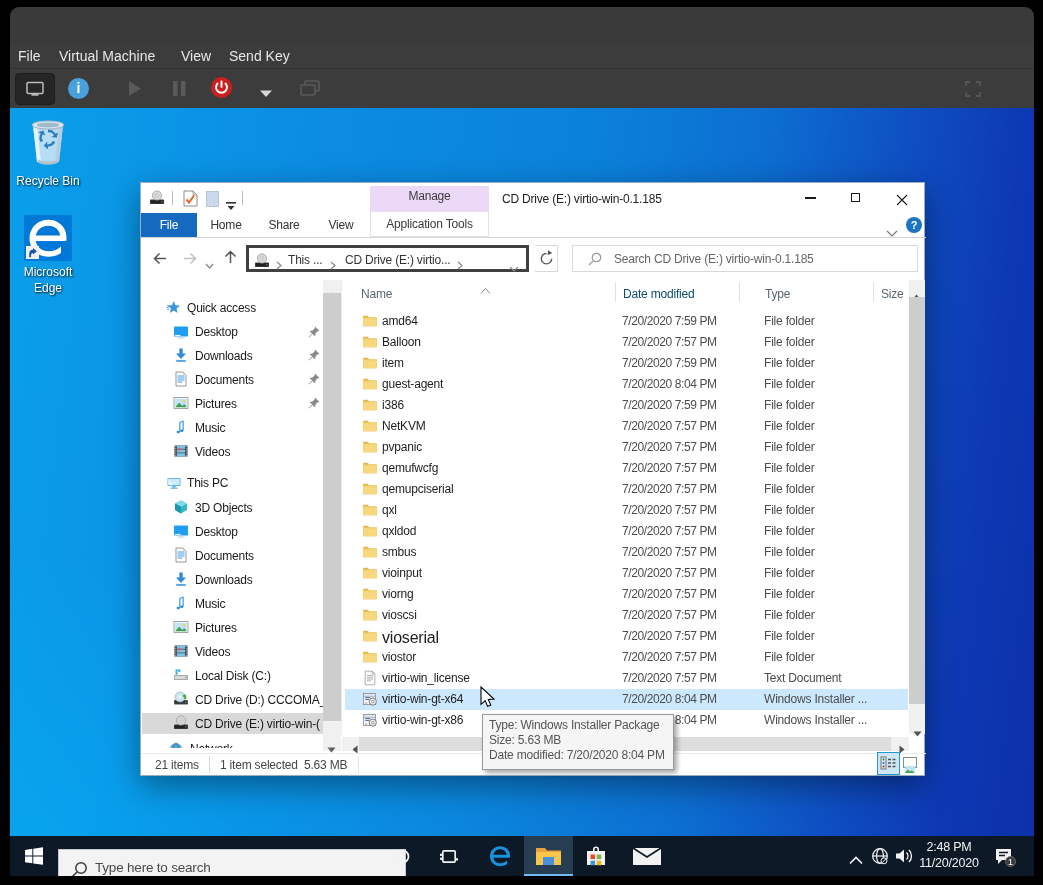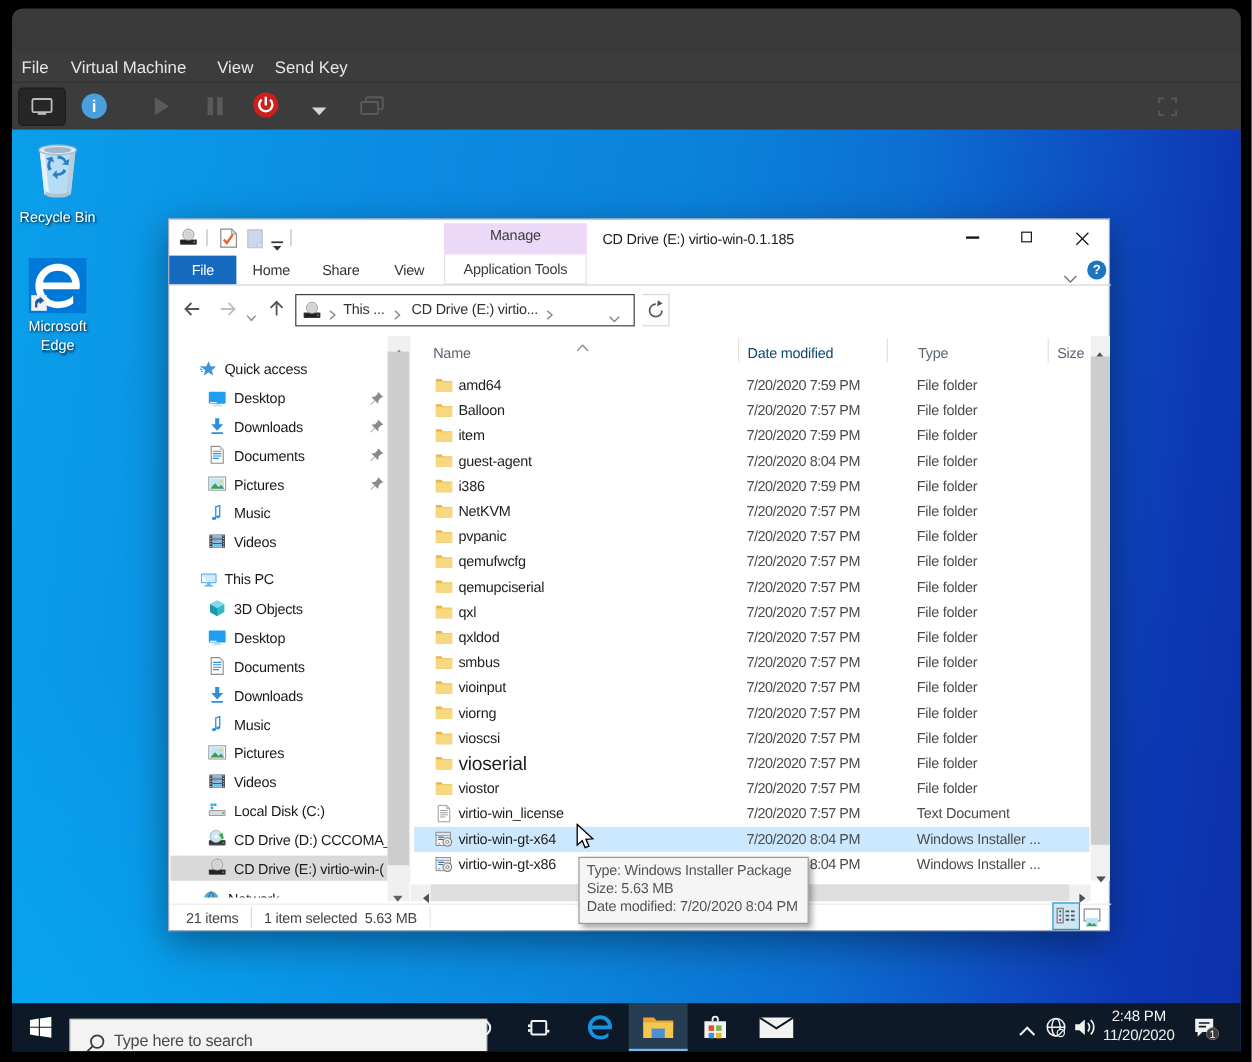--- a/index.html
+++ b/index.html
@@ -131,21 +131,21 @@
             </svg></div>
       <div class="abs" style="left:42px;top:68px;"><svg width="14" height="13" viewBox="0 0 14 13">
               <path d="M1 6.5 H12 M7.5 1.5 L12.5 6.5 L7.5 11.5" fill="none" stroke="#c0c0c0" stroke-width="1.5"></path>
             </svg></div>
       <div class="abs" style="left:64px;top:72px;"><svg width="9" height="6" viewBox="0 0 9 6">
               <path d="M1 1 L4.5 5 L8 1" fill="none" stroke="#888" stroke-width="1.2"></path>
             </svg></div>
       <div class="abs" style="left:83px;top:67px;"><svg width="13" height="14" viewBox="0 0 13 14">
               <path d="M6.5 13 V2 M1.5 6.5 L6.5 1.5 L11.5 6.5" fill="none" stroke="#555" stroke-width="1.5"></path>
             </svg></div>
-      <div class="abs" style="left:105px;top:62px;width:283px;height:27px;border:1px solid #404040;background:#fff;">
+      <div class="abs" style="left:105px;top:62px;width:283px;height:27px;border:3px solid #404040;background:#fff;">
         <div class="abs" style="left:5px;top:5px;"><svg width="16" height="16" viewBox="0 0 16 16">
                 <rect x="1" y="9.5" width="14" height="4.5" rx="0.8" fill="#3c3c3c"></rect>
                 <rect x="1.8" y="10.3" width="12.4" height="2.9" fill="#222"></rect>
                 <circle cx="12.8" cy="11.8" r="0.7" fill="#4caf50"></circle>
                 <circle cx="8" cy="5.5" r="4.6" fill="#dcdcdc" stroke="#9a9a9a" stroke-width="0.8"></circle>
                 <circle cx="8" cy="5.5" r="2" fill="#f4f4f4" stroke="#aaa" stroke-width="0.6"></circle>
                 <circle cx="8" cy="5.5" r="0.9" fill="#bbb"></circle>
               </svg></div>
         <div class="abs" style="left:27px;top:8px;"><svg width="6" height="9" viewBox="0 0 6 9">
                 <path d="M1 1 L5 4.5 L1 8" fill="none" stroke="#888" stroke-width="1.2"></path>
@@ -160,20 +160,27 @@
               </svg></div>
         <div class="abs" style="left:260px;top:10px;"><svg width="10" height="6" viewBox="0 0 10 6">
                 <path d="M1 1 L5 5 L9 1" fill="none" stroke="#888" stroke-width="1.2"></path>
               </svg></div>
       </div>
       <div class="abs" style="left:394px;top:62px;width:23px;height:27px;border:1px solid #d9d9d9;border-left:none;">
         <svg width="23" height="25" viewBox="0 0 23 25">
               <path d="M11.5 7.5 a 5.2 5.2 0 1 0 5.2 5.2" fill="none" stroke="#555" stroke-width="1.4"></path>
               <path d="M13.2 4.2 l4 2.8 -4.6 2.2z" fill="#555"></path>
             </svg>
+      </div>
+      <div class="abs" style="left:431px;top:62px;width:346px;height:27px;border:1px solid #d9d9d9;background:#fff;">
+        <div class="abs" style="left:15px;top:6px;"><svg width="14" height="14" viewBox="0 0 14 14">
+                <circle cx="8.5" cy="5.5" r="4.2" fill="none" stroke="#999" stroke-width="1.2"></circle>
+                <path d="M5.2 8.8 L1 13" stroke="#999" stroke-width="1.2"></path>
+              </svg></div>
+        <div class="abs" style="left:41px;top:6px;font-size:12px;letter-spacing:-0.2px;color:#666;white-space:nowrap;">Search CD Drive (E:) virtio-win-0.1.185</div>
       </div>
 
       <div style="position:absolute;left:25px;top:116.5px;width:16px;height:16px;"><svg width="15" height="15" viewBox="0 0 15 15">
               <path d="M7.8 1 l1.7 4.2 4.5.3-3.4 3 1 4.4-3.8-2.4-3.9 2.4 1-4.4-3.4-3 4.5-.3z" fill="#3b96dc"></path>
               <path d="M1 5.7 l2.6.4 M0.6 7.6 l2.2.3 M1.3 9.4l1.7.3" stroke="#3b96dc" stroke-width="0.9"></path>
             </svg></div>
 <div style="position:absolute;left:46px;top:118.0px;font-size:12px;letter-spacing:-0.2px;color:#1a1a1a;white-space:nowrap;">Quick access</div>
 <div style="position:absolute;left:32px;top:140.5px;width:16px;height:16px;"><svg width="16" height="16" viewBox="0 0 16 16">
               <rect x="1" y="2.5" width="14" height="10" rx="0.8" fill="#1f9df2"></rect>
               <path d="M2 10.9h5.5v1.1H2z" fill="#fff" opacity="0.95"></path>

